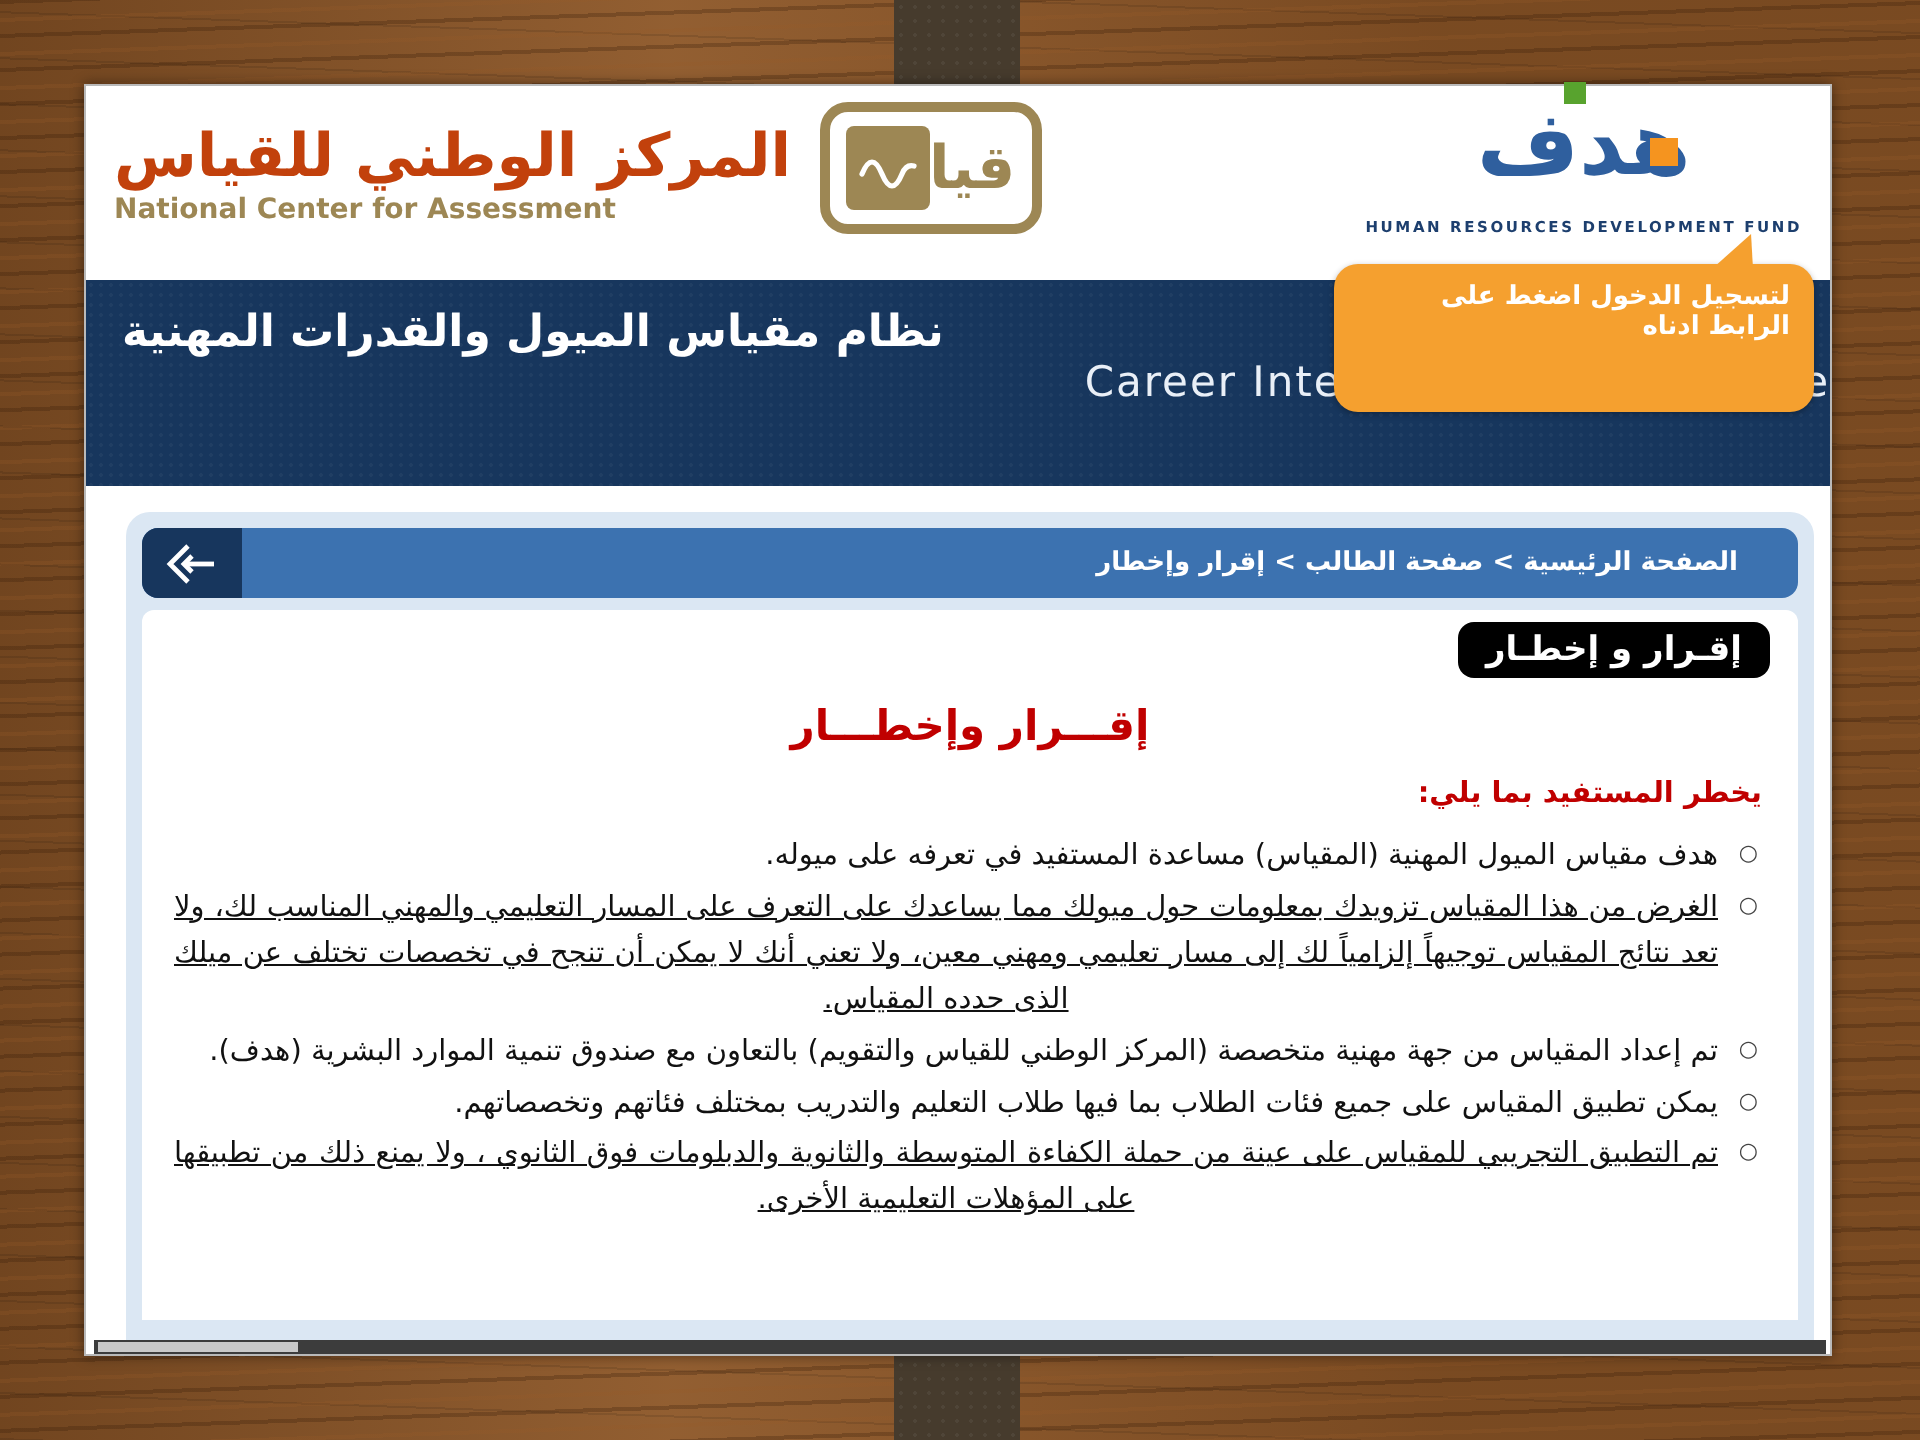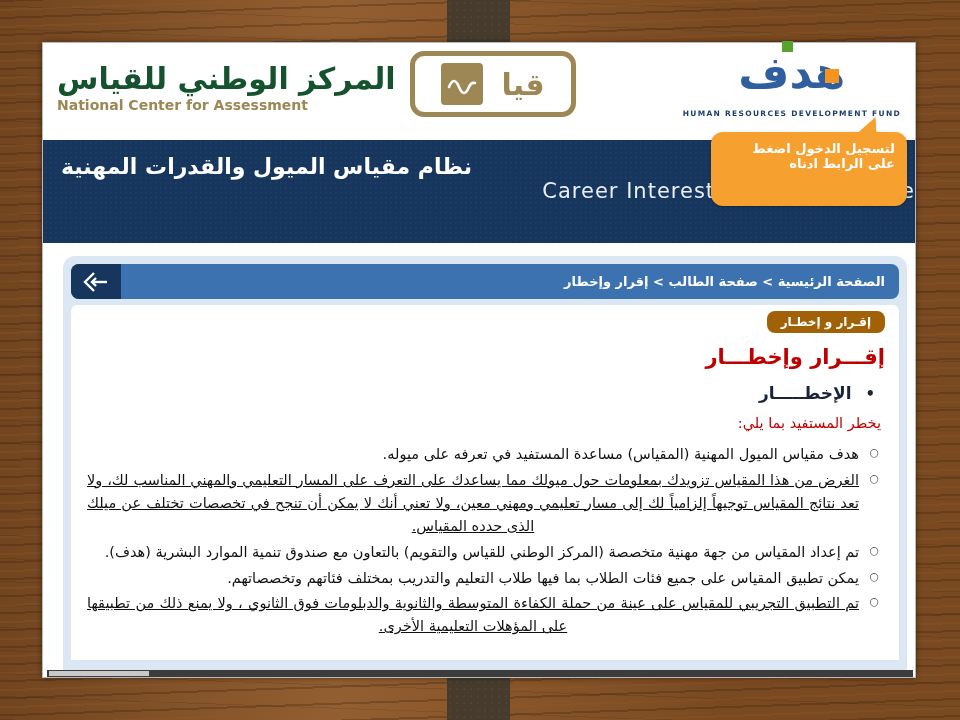--- a/index.html
+++ b/index.html
@@ -32,25 +32,25 @@
   .page{
     position:absolute; left:42px; top:42px; width:874px; height:636px;
     background:#ffffff; border:1px solid #b9b9b9;
     box-shadow:0 0 6px rgba(0,0,0,0.45);
   }
 
   
   .logo-row{ position:relative; height:97px; background:#fff; }
   .nca{ position:absolute; left:14px; top:8px; display:flex; align-items:center; gap:14px; }
   .nca-texts{ display:flex; flex-direction:column; align-items:flex-start; }
-  .nca-ar{ font-size:30px; font-weight:bold; color:#14532d; direction:rtl; line-height:1.5; letter-spacing:1px; }
+  .nca-ar{ font-size:30px; font-weight:bold; color:#c2410c; direction:rtl; line-height:1.5; letter-spacing:1px; }
   .nca-en{ font-size:14px; font-weight:bold; color:#9d8754; margin-top:-4px; }
   .qiyas-mark{
-    direction:rtl; display:flex; align-items:center; gap:19px;
-    border:5px solid #9d8754; border-radius:14px; padding:6px 26px; height:66px;
+    direction:rtl; display:flex; align-items:center; gap:0;
+    border:5px solid #9d8754; border-radius:14px; padding:6px 8px; height:66px;
   }
   .qiyas-text{ font-size:30px; font-weight:bold; color:#9d8754; }
   .qiyas-sq{
     width:42px; height:42px; background:#9d8754; border-radius:4px;
     display:flex; align-items:center; justify-content:center;
   }
   .hrdf{ position:absolute; right:14px; top:6px; text-align:center; direction:rtl; }
   .hrdf-mark{ position:relative; display:inline-block; padding:0 8px; }
   .hrdf-word{ font-size:44px; font-weight:bold; color:#2f5f9e; line-height:1.1; letter-spacing:2px; }
   .hrdf-orange-sq{ position:absolute; top:20px; right:14px; width:14px; height:14px; background:#f5941f; }
@@ -63,63 +63,63 @@
     position:relative; height:103px; background:#17365d;
     background-image:radial-gradient(rgba(255,255,255,0.04) 1px, transparent 1px);
     background-size:5px 5px;
     padding:14px 0 0 18px; color:#fff;
   }
   .band-ar{ font-size:22px; font-weight:bold; direction:rtl; text-align:left; width:max-content; }
   .band-en{ font-size:21px; color:#e9eff7; letter-spacing:1px;text-align:right; }
 
   
   .bubble{
-    position:absolute; top:89px; right:8px; width:196px; height:74px;
+    position:absolute; top:89px; right:8px; width:240px; height:74px;
     background:#f5a02f; border-radius:12px; z-index:5;
     padding:9px 12px; direction:rtl; text-align:right;
     color:#fff; font-size:13px; font-weight:bold;
     box-shadow:0 1px 3px rgba(0,0,0,0.3);
   }
   .bubble-tail{
     position:absolute; top:-15px; right:26px; width:0; height:0;
     border-left:10px solid transparent; border-right:10px solid transparent;
     border-bottom:17px solid #f5a02f;
     transform:skewX(-28deg);
   }
 
   
   .panel{
     position:absolute; left:20px; top:213px; width:844px; height:416px;
     background:#dbe7f3; border-radius:12px 12px 0 0; padding:8px;
   }
   .breadcrumb-bar{
     position:relative; height:35px; background:#3c72b0; border-radius:8px;
-    display:flex; align-items:center; direction:rtl; padding-right:0;
+    display:flex; align-items:center; direction:rtl; padding-right:16px;
   }
   .back-btn{
     width:50px; height:35px; background:#17365d; border-radius:8px 0 0 8px;
     position:absolute; left:0; top:0;
     display:flex; align-items:center; justify-content:center; cursor:pointer;
   }
   .crumbs{ color:#fff; font-size:13px; font-weight:bold; padding-right:14px; }
 
   .content{
     position:relative; margin-top:6px; height:355px; background:#fff;
     border-radius:6px 6px 0 0; padding:4px 14px 0 14px; direction:rtl; overflow:hidden;
   }
   .tag{
-    display:inline-block; background:#a16207; color:#fff; font-size:12px; font-weight:bold;
+    display:inline-block; background:#000000; color:#fff; font-size:17px; font-weight:bold;
     border-radius:8px; padding:4px 14px; margin:2px 0 2px 0;
   }
   .red-title{
-    color:#c00000; font-size:21px; font-weight:bold; margin:10px 0 14px 0;
+    text-align:center; color:#c00000; font-size:21px; font-weight:bold; margin:10px 0 14px 0;
   }
   .section-line{ font-size:17px; font-weight:bold; color:#1a2438; margin:8px 10px 12px 0; }
   .section-line .dot{ font-size:15px; margin-left:8px; }
-  .red-sub{ color:#c00000; font-size:14.5px; font-weight:normal; margin:4px 4px 12px 0; }
+  .red-sub{ color:#c00000; font-size:14.5px; font-weight:bold; margin:4px 4px 12px 0; }
 
   ul.notice-list{ list-style:none; margin:0 6px 0 2px; }
   ul.notice-list li{
     position:relative; font-size:14.5px; color:#111; line-height:1.58;
     padding-right:20px; margin-bottom:3px; text-align:justify;
   }
   ul.notice-list li::before{
     content:"○"; position:absolute; right:0; top:1px; font-size:11px; color:#444;
   }
   ul.notice-list li.center-last{ text-align:justify; text-align-last:center;text-decoration:underline; }
@@ -185,24 +185,20 @@
           <path d="M14 7 L10 11 L14 15" fill="none" stroke="#ffffff" stroke-width="2.4" stroke-linejoin="miter"></path>
         </svg>
       </div>
     </div>
 
     <div class="content">
       <div style="text-align:right;">
         <span class="tag">إقـرار و إخطـار</span>
       </div>
       <div class="red-title">إقـــرار وإخطـــار</div>
-      <div class="section-line">
-        <span class="dot">•</span>
-        <span>الإخطـــــار</span>
-      </div>
       <div class="red-sub">يخطر المستفيد بما يلي:</div>
       <ul class="notice-list">
         <li>هدف مقياس الميول المهنية (المقياس) مساعدة المستفيد في تعرفه على ميوله.</li>
         <li class="center-last">الغرض من هذا المقياس تزويدك بمعلومات حول ميولك مما يساعدك على التعرف على المسار التعليمي والمهني المناسب لك، ولا تعد نتائج المقياس توجيهاً إلزامياً لك إلى مسار تعليمي ومهني معين، ولا تعني أنك لا يمكن أن تنجح في تخصصات تختلف عن ميلك الذى حدده المقياس.</li>
         <li>تم إعداد المقياس من جهة مهنية متخصصة (المركز الوطني للقياس والتقويم) بالتعاون مع صندوق تنمية الموارد البشرية (هدف).</li>
         <li>يمكن تطبيق المقياس على جميع فئات الطلاب بما فيها طلاب التعليم والتدريب بمختلف فئاتهم وتخصصاتهم.</li>
         <li class="center-last">تم التطبيق التجريبي للمقياس على عينة من حملة الكفاءة المتوسطة والثانوية والدبلومات فوق الثانوي ، ولا يمنع ذلك من تطبيقها على المؤهلات التعليمية الأخرى.</li>
       </ul>
     </div>
   </div>

